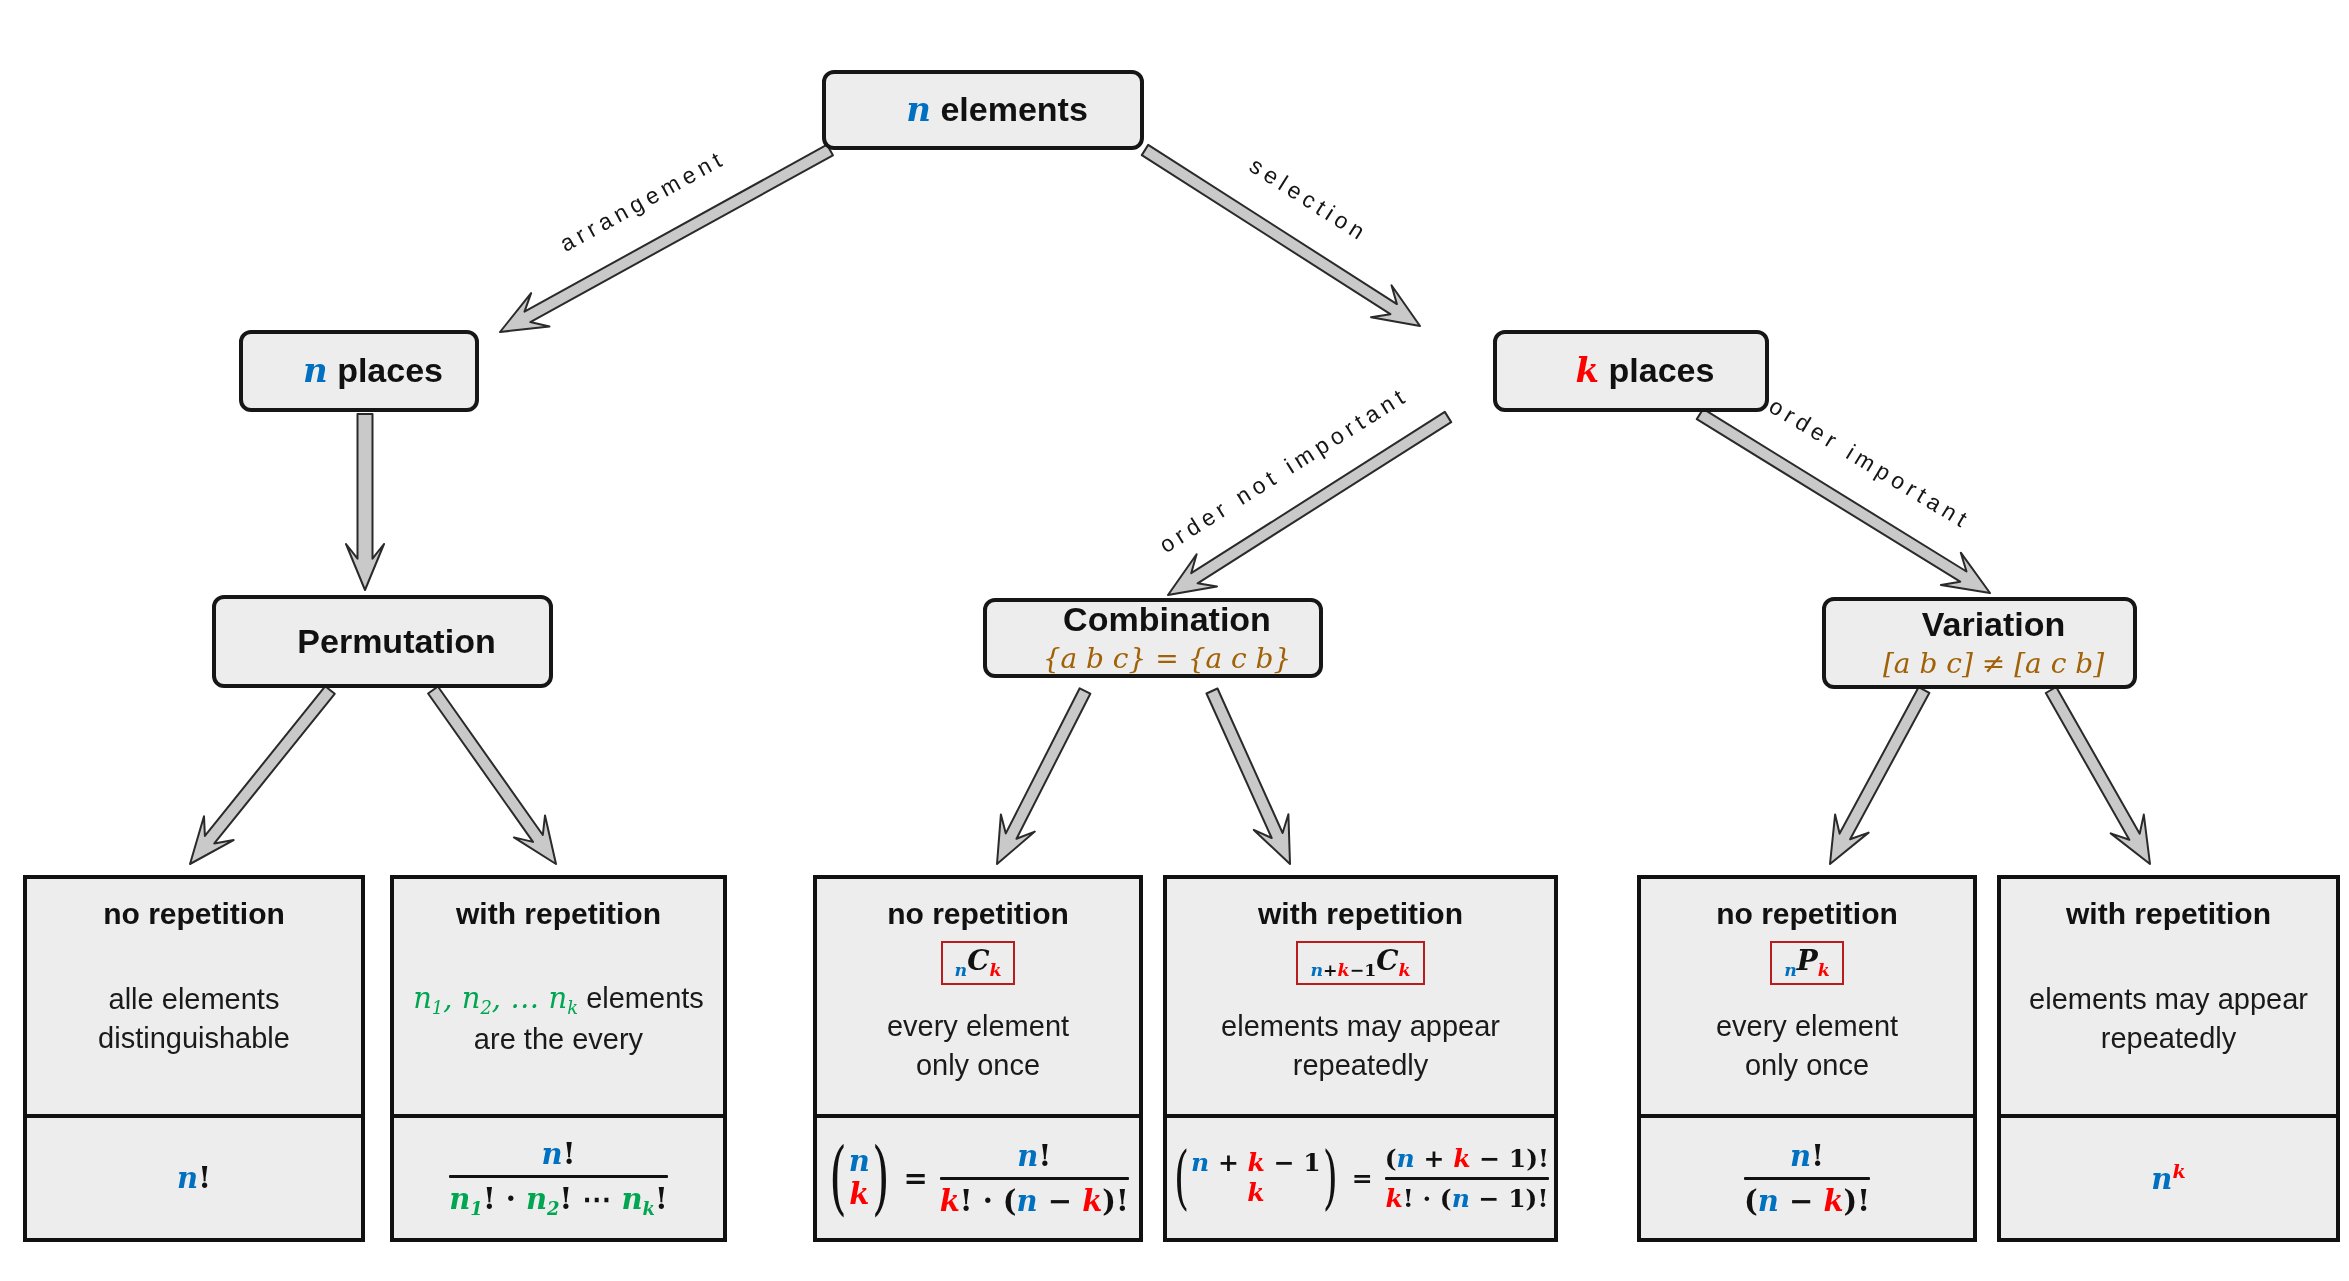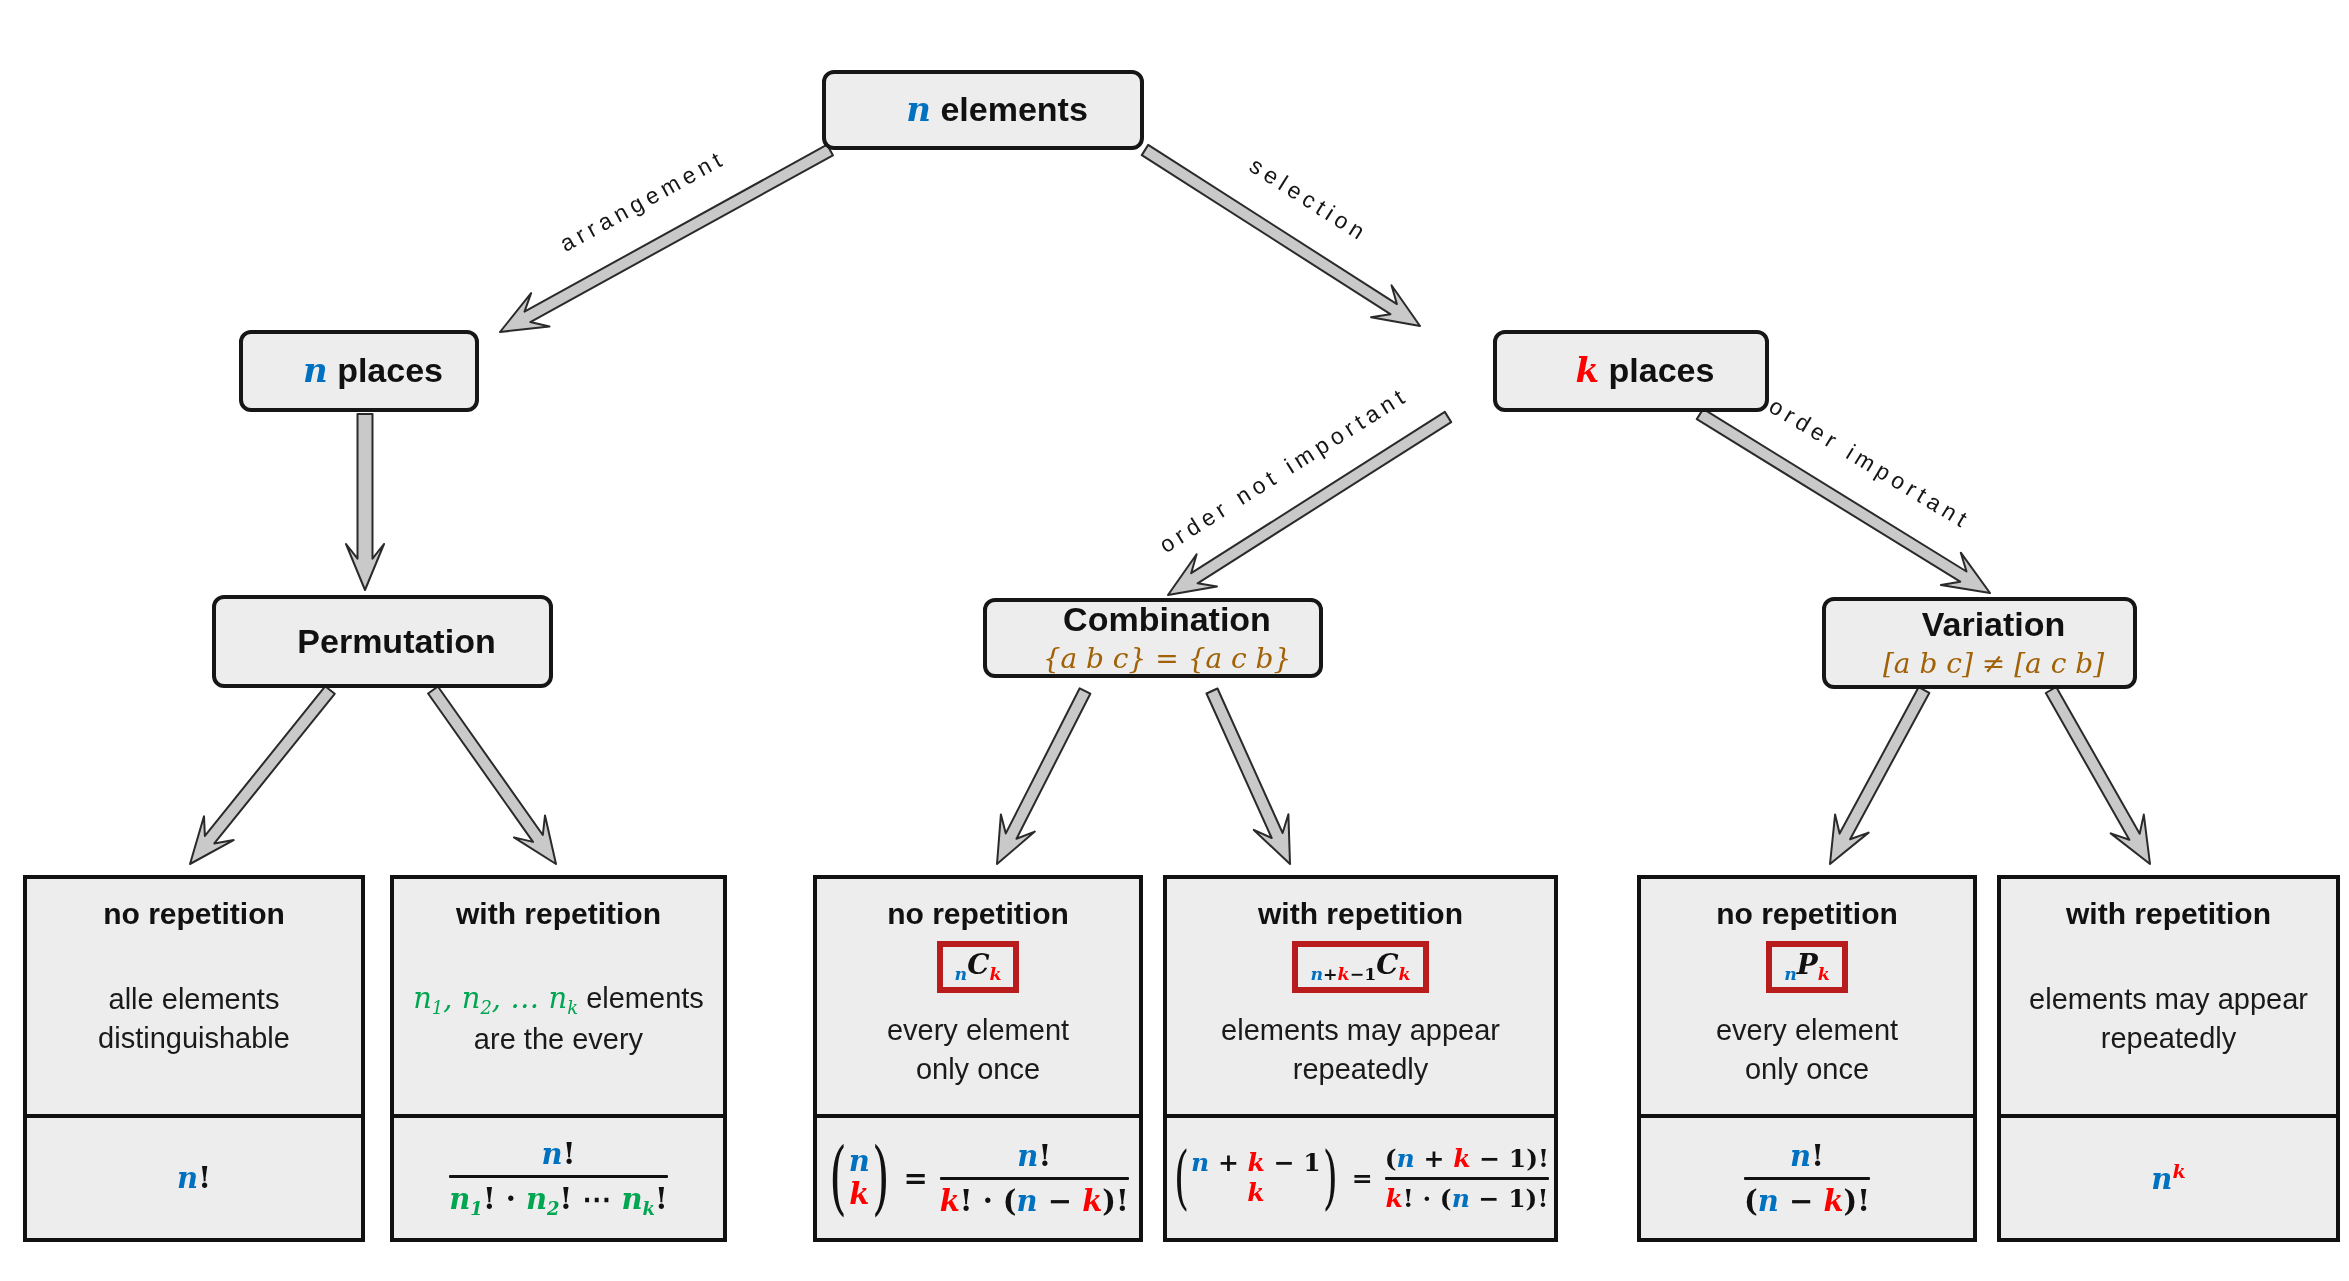--- a/index.html
+++ b/index.html
@@ -23,21 +23,21 @@
 
   
   .edge-label{position:absolute;font-size:23px;letter-spacing:5px;color:#161616;
               white-space:nowrap;z-index:3;transform:translate(-50%,-50%) rotate(var(--rot));}
 
   
   .leaf{position:absolute;background:#EDEDED;border:4px solid #111;box-sizing:border-box;
         display:flex;flex-direction:column;z-index:2;}
   .leaf-top{flex:1;display:flex;flex-direction:column;align-items:center;padding-top:18px;}
   .leaf-heading{font-size:30px;font-weight:bold;color:#111;}
-  .leaf-badge{margin-top:10px;border:6px solid #b91c1c;padding:1px 12px 3px;font-size:28px;
+  .leaf-badge{margin-top:10px;border:2px solid #b91c1c;padding:1px 12px 3px;font-size:28px;
               background:#EDEDED;color:#111;}
   .leaf-desc{margin:auto 0;text-align:center;font-size:29px;color:#1a1a1a;line-height:1.32;
              padding-bottom:8px;}
   .leaf-formula{height:120px;border-top:4px solid #111;display:flex;align-items:center;
                 justify-content:center;font-size:29px;color:#111;}
   .leaf-formula.frm-wide{font-size:25px;}
 
   .frac{display:inline-flex;flex-direction:column;align-items:center;vertical-align:middle;}
   .frac-bar{align-self:stretch;height:3px;background:#111;margin:4px 0;border-radius:1px;}
   .binom{display:inline-flex;align-items:center;}

